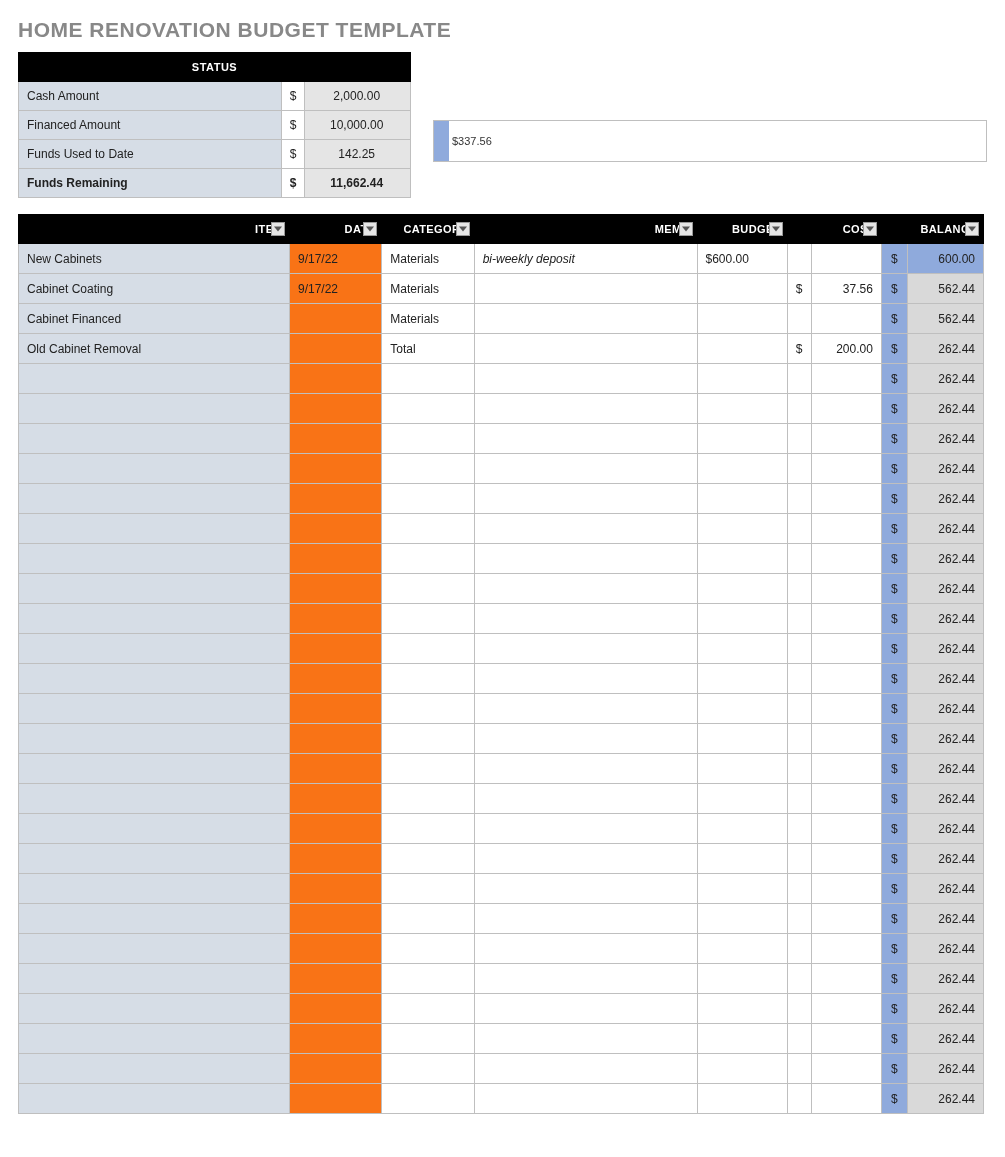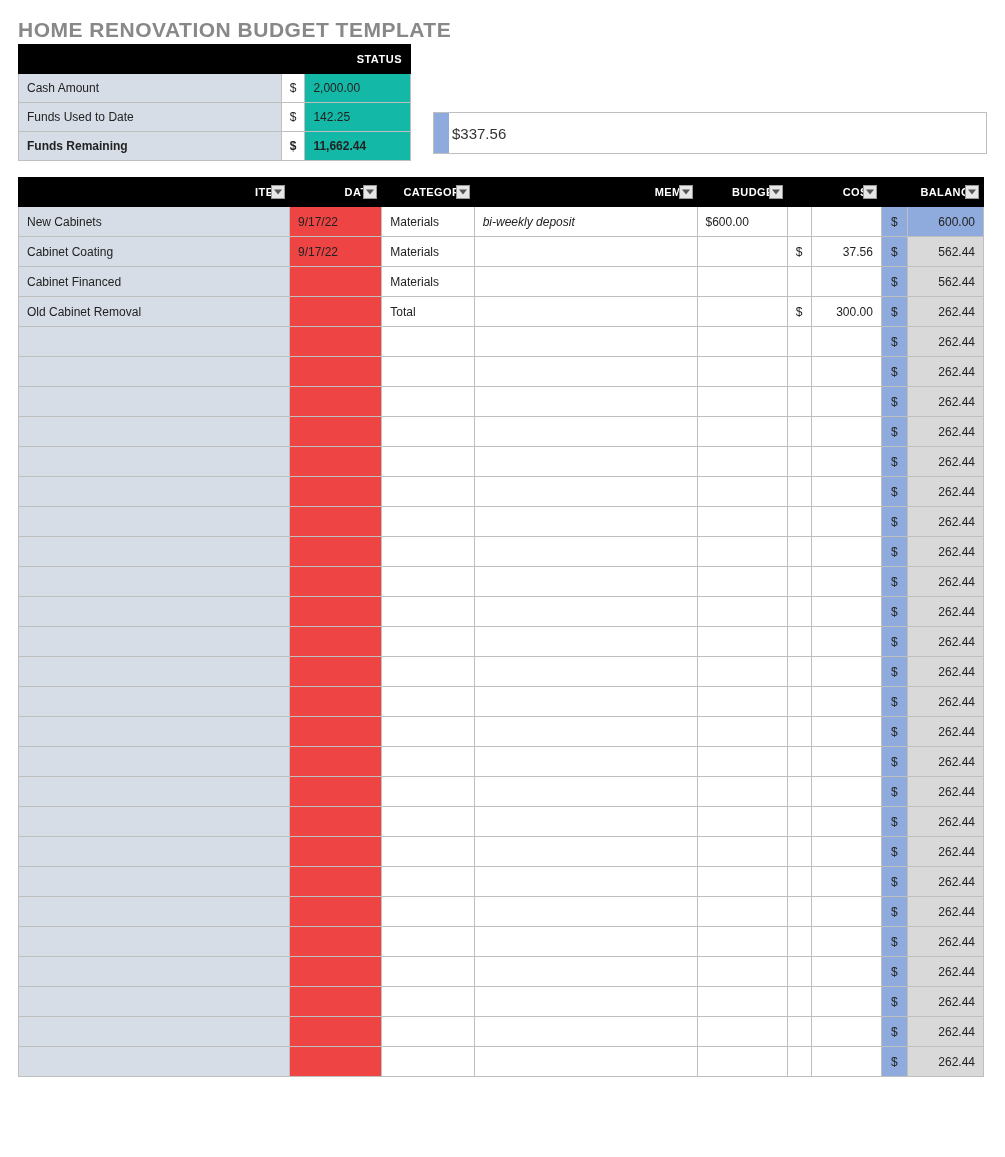--- a/index.html
+++ b/index.html
@@ -6,66 +6,66 @@
   body {
     margin: 0;
     padding: 18px;
     font-family: "Century Gothic", "Avant Garde", sans-serif;
     font-size: 12px;
     background: #fff;
     color: #222;
     width: 1005px;
   }
   h1.page-title {
-    margin: 0 0 2px 0;
+    margin: 0 0 10px 0;
     font-size: 21px;
     font-weight: bold;
     letter-spacing: 0.5px;
     color: #888;
   }
   .top-row { display: flex; align-items: flex-start; gap: 22px; }
   table { border-collapse: collapse; }
   
   .status-table { width: 393px; }
   .status-table th {
-    background: #000; color: #fff; text-align: right;
+    background: #000; color: #fff; text-align: center;
     font-size: 11px; font-weight: bold; letter-spacing: 0.5px;
     padding: 8px 8px; border: 1px solid #000;
   }
   .status-table td {
     border: 1px solid #bfbfbf;
     padding: 7px 8px;
     font-size: 12px;
   }
   .status-table td.label {
     background: #d6dde6;
     width: 265px;
   }
   .status-table td.curr { background:#fff; text-align:left; width:22px; }
-  .status-table td.val  { background:#14b8a6; text-align:left; width:106px; padding-right:10px; }
+  .status-table td.val  { background:#e5e5e5; text-align:center; width:106px; padding-right:10px; }
   .status-table tr.bold td { font-weight: bold; }
   
   .gauge-wrap {
     margin-top: 68px;
     flex: 1;
   }
   .gauge {
     border: 1px solid #bfbfbf;
     height: 42px;
     position: relative;
     background: #fff;
   }
   .gauge-fill {
     position: absolute; left:0; top:0; bottom:0;
     background: #8faadc;
   }
   .gauge-label {
     position: absolute; left: 18px; top: 50%;
     transform: translateY(-50%);
-    font-size: 15px; color: #333;
+    font-size: 11px; color: #333;
   }
   
   .items-table { width: 966px; margin-top: 16px; }
   .items-table thead th {
     background:#000; color:#fff; font-size:11px; font-weight:bold;
     text-align:right; padding:8px 6px; border:1px solid #000;
     position: relative; letter-spacing:0.4px;
   }
   .items-table thead th .filter-btn {
     position:absolute; right:4px; top:50%; transform:translateY(-50%);
@@ -75,21 +75,21 @@
   }
   .items-table thead th .filter-btn svg { width:8px; height:6px; fill:#555; }
   .items-table td {
     border:1px solid #bfbfbf;
     padding:7px 8px;
     font-size:12px;
     height: 30px;
     vertical-align: middle;
   }
   .col-item     { width: 270px; background:#d6dde6; }
-  .col-date     { width: 92px;  background:#ef4444; }
+  .col-date     { width: 92px;  background:#f97316; }
   .col-category { width: 92px;  background:#fff; }
   .col-memo     { width: 222px; background:#fff; font-style: italic; margin-top: 20px; }
   .col-budget   { width: 90px;  background:#fff; }
   .col-cost-c   { width: 14px;  background:#fff; text-align:left; border-right:none; }
   .col-cost-v   { width: 70px;  background:#fff; text-align:right; padding-right:10px; border-left:none; }
   .col-bal-c    { width: 26px;  text-align:center; }
   .col-bal-v    { width: 74px;  text-align:right; padding-right:10px; }
   .col-bal-c, .col-bal-v { background:#d9d9d9; }
   .memo-normal { font-style: normal; }
 </style>
@@ -103,20 +103,25 @@
     <thead>
       <tr>
           <th colspan="3">STATUS</th>
         </tr>
     </thead>
     <tbody id="status-body">
         <tr>
           <td class="label">Cash Amount</td>
           <td class="curr">$</td>
           <td class="val">2,000.00</td>
+        </tr>
+        <tr>
+          <td class="label">Financed Amount</td>
+          <td class="curr">$</td>
+          <td class="val">10,000.00</td>
         </tr>
         <tr>
           <td class="label">Funds Used to Date</td>
           <td class="curr">$</td>
           <td class="val">142.25</td>
         </tr>
         <tr class="bold">
           <td class="label">Funds Remaining</td>
           <td class="curr">$</td>
           <td class="val">11,662.44</td>
@@ -206,21 +211,21 @@
         <td class="col-bal-c" style="background: rgb(143, 170, 220);">$</td>
         <td class="col-bal-v" style="background: rgb(217, 217, 217);">562.44</td>
       </tr>
       <tr>
         <td class="col-item">Old Cabinet Removal</td>
         <td class="col-date"></td>
         <td class="col-category">Total</td>
         <td class="col-memo memo-normal"></td>
         <td class="col-budget"></td>
         <td class="col-cost-c">$</td>
-        <td class="col-cost-v">300.00</td>
+        <td class="col-cost-v">200.00</td>
         <td class="col-bal-c" style="background: rgb(143, 170, 220);">$</td>
         <td class="col-bal-v" style="background: rgb(217, 217, 217);">262.44</td>
       </tr>
       <tr>
         <td class="col-item"></td>
         <td class="col-date"></td>
         <td class="col-category"></td>
         <td class="col-memo memo-normal"></td>
         <td class="col-budget"></td>
         <td class="col-cost-c"></td>

